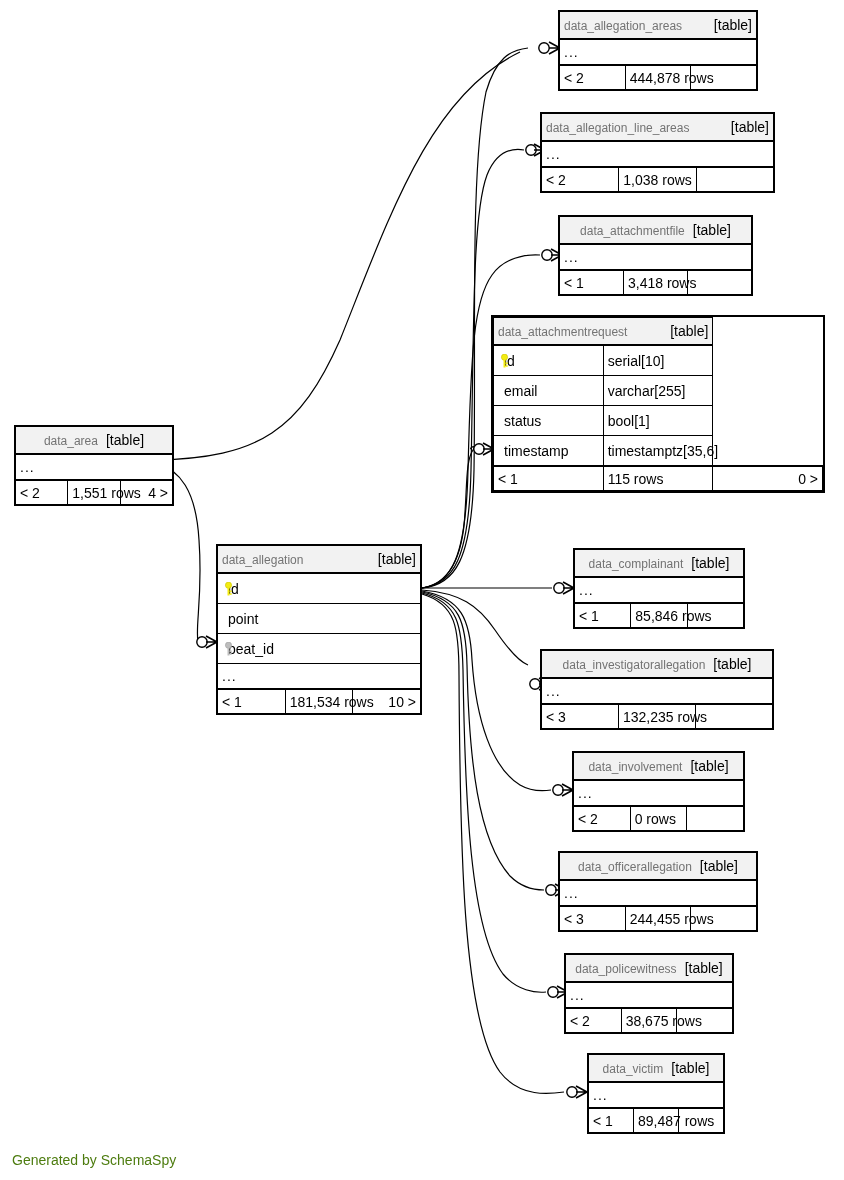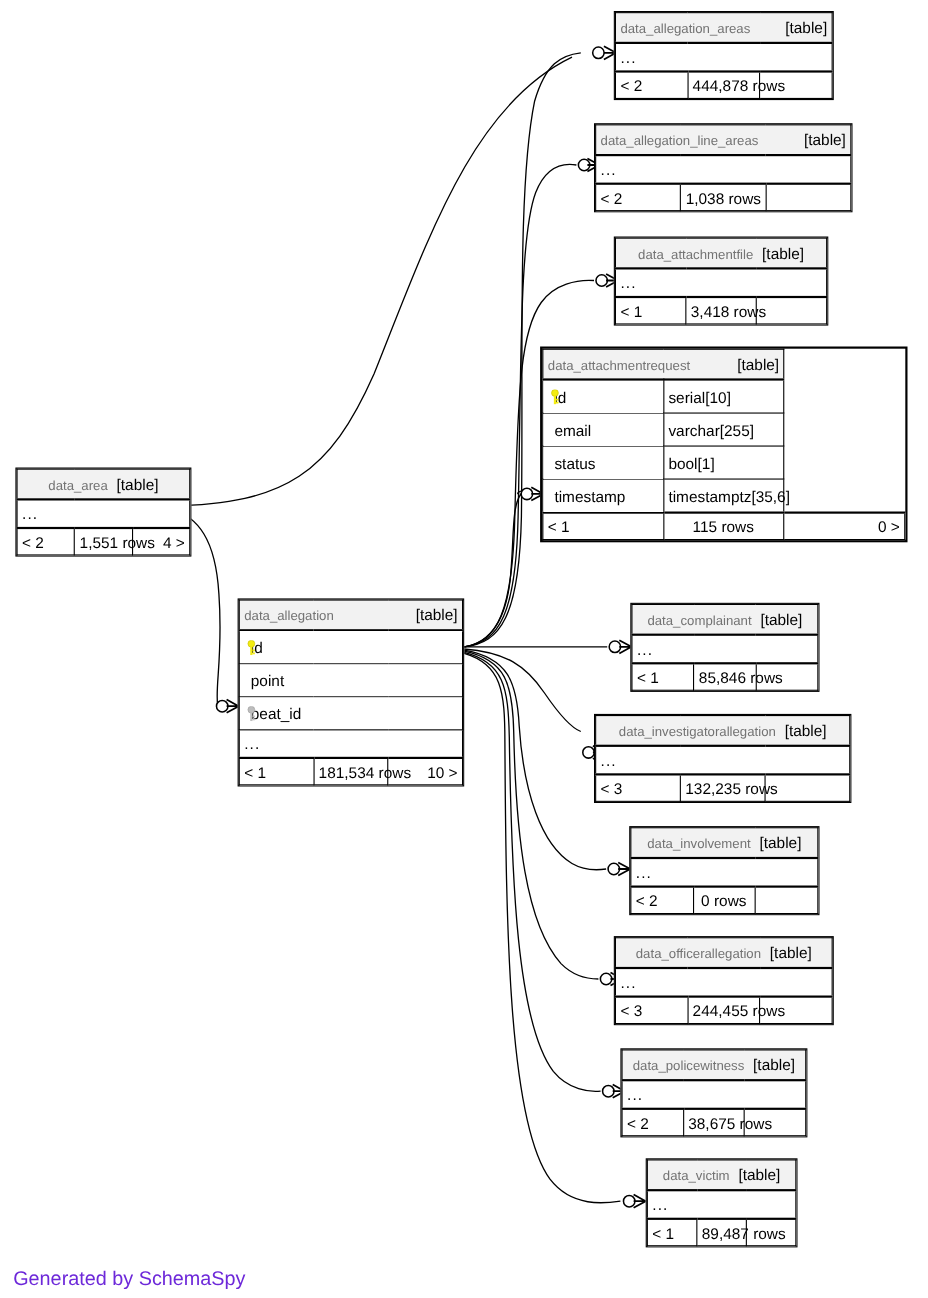--- a/index.html
+++ b/index.html
@@ -102,30 +102,30 @@
   }
 
   
   tr.ftr td {
     height: 23px;
     vertical-align: middle;
     font-size: 14px;
     border-top: 2px solid #000000;
   }
   .ftr .left   { text-align: left; }
-  .ftr .center { text-align: center; padding-right: 5px; }
+  .ftr .center { text-align: left; padding-right: 5px; }
   .ftr .right  { text-align: right; padding-right: 4px; }
   .ftr .center-c { text-align: center; }
 
   #footer-note {
     position: absolute;
     left: 12px;
     top: 1152px;
-    font-size: 18px;
-    color: #6d28d9;
+    font-size: 14px;
+    color: #4d7c0f;
   }
 </style>
 </head>
 <body>
 
 <div id="canvas">
 
   <svg id="edges" viewBox="0 0 844 1180" width="844" height="1180">
     <defs>
       <g id="crowfoot">

